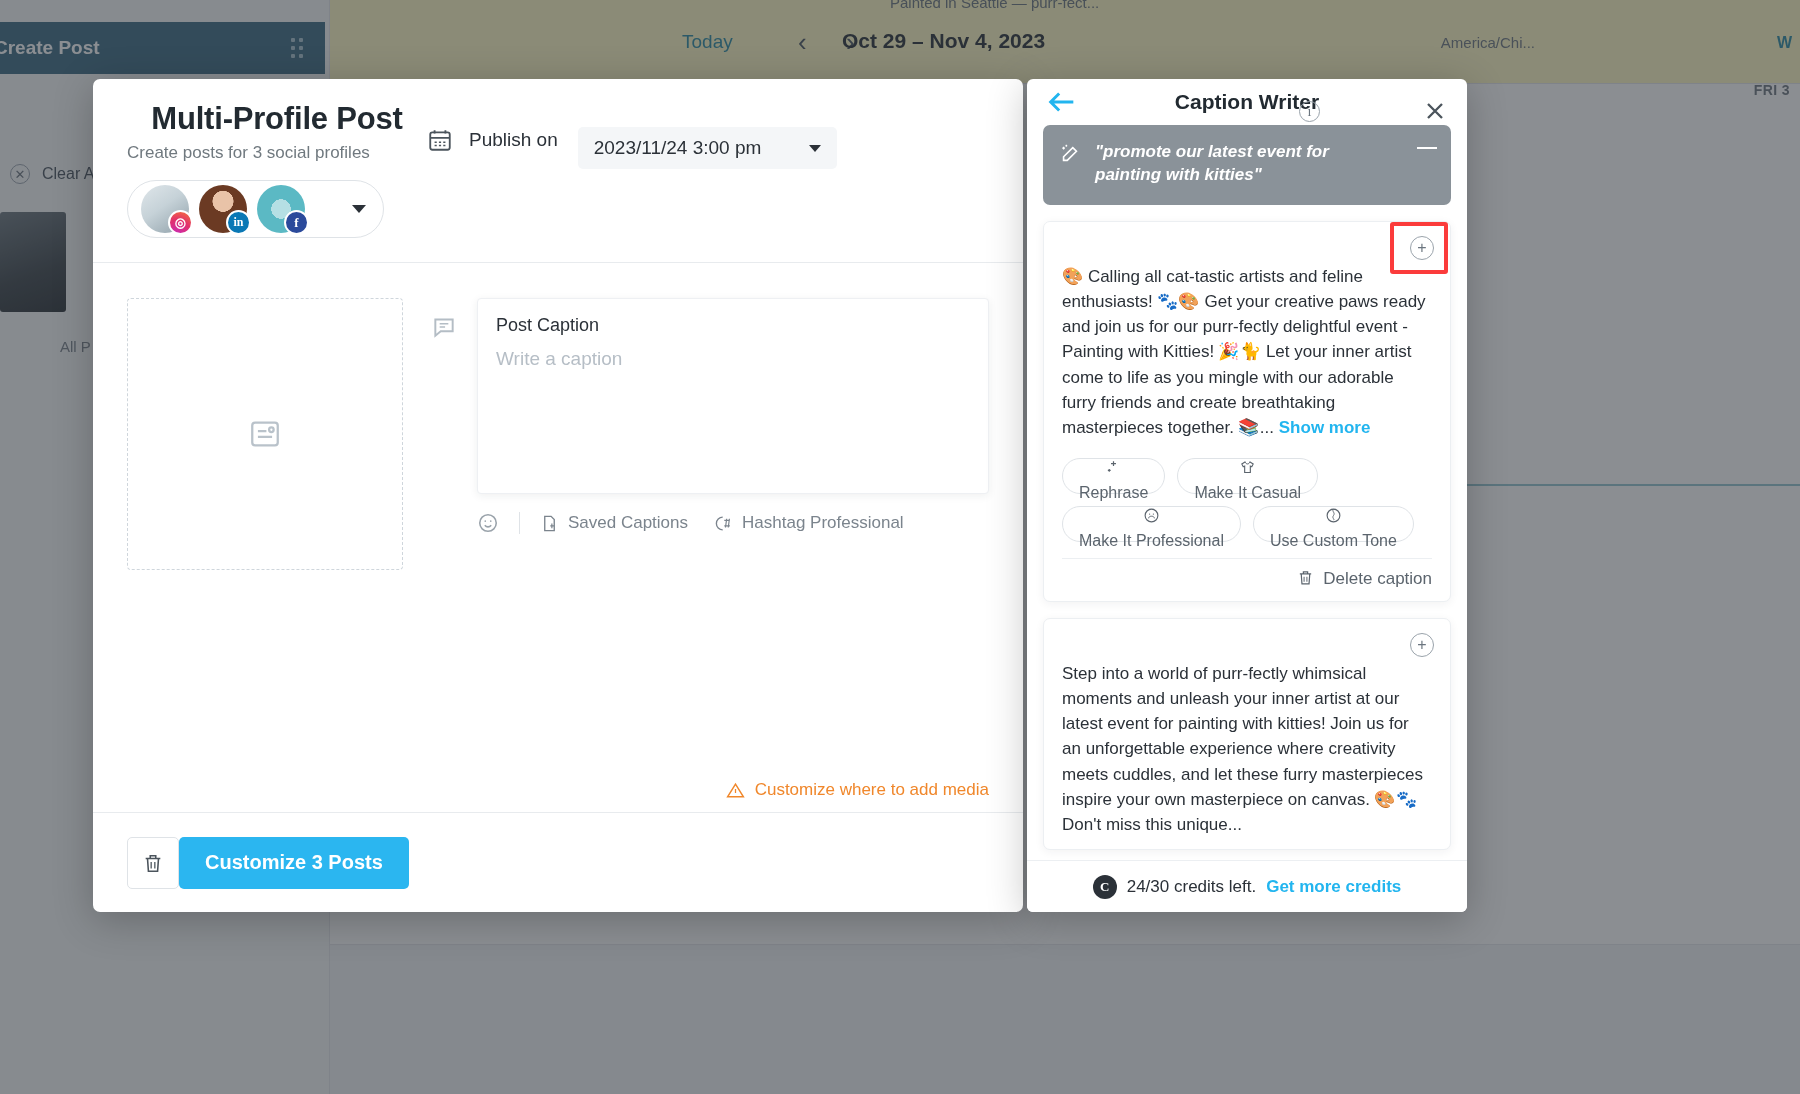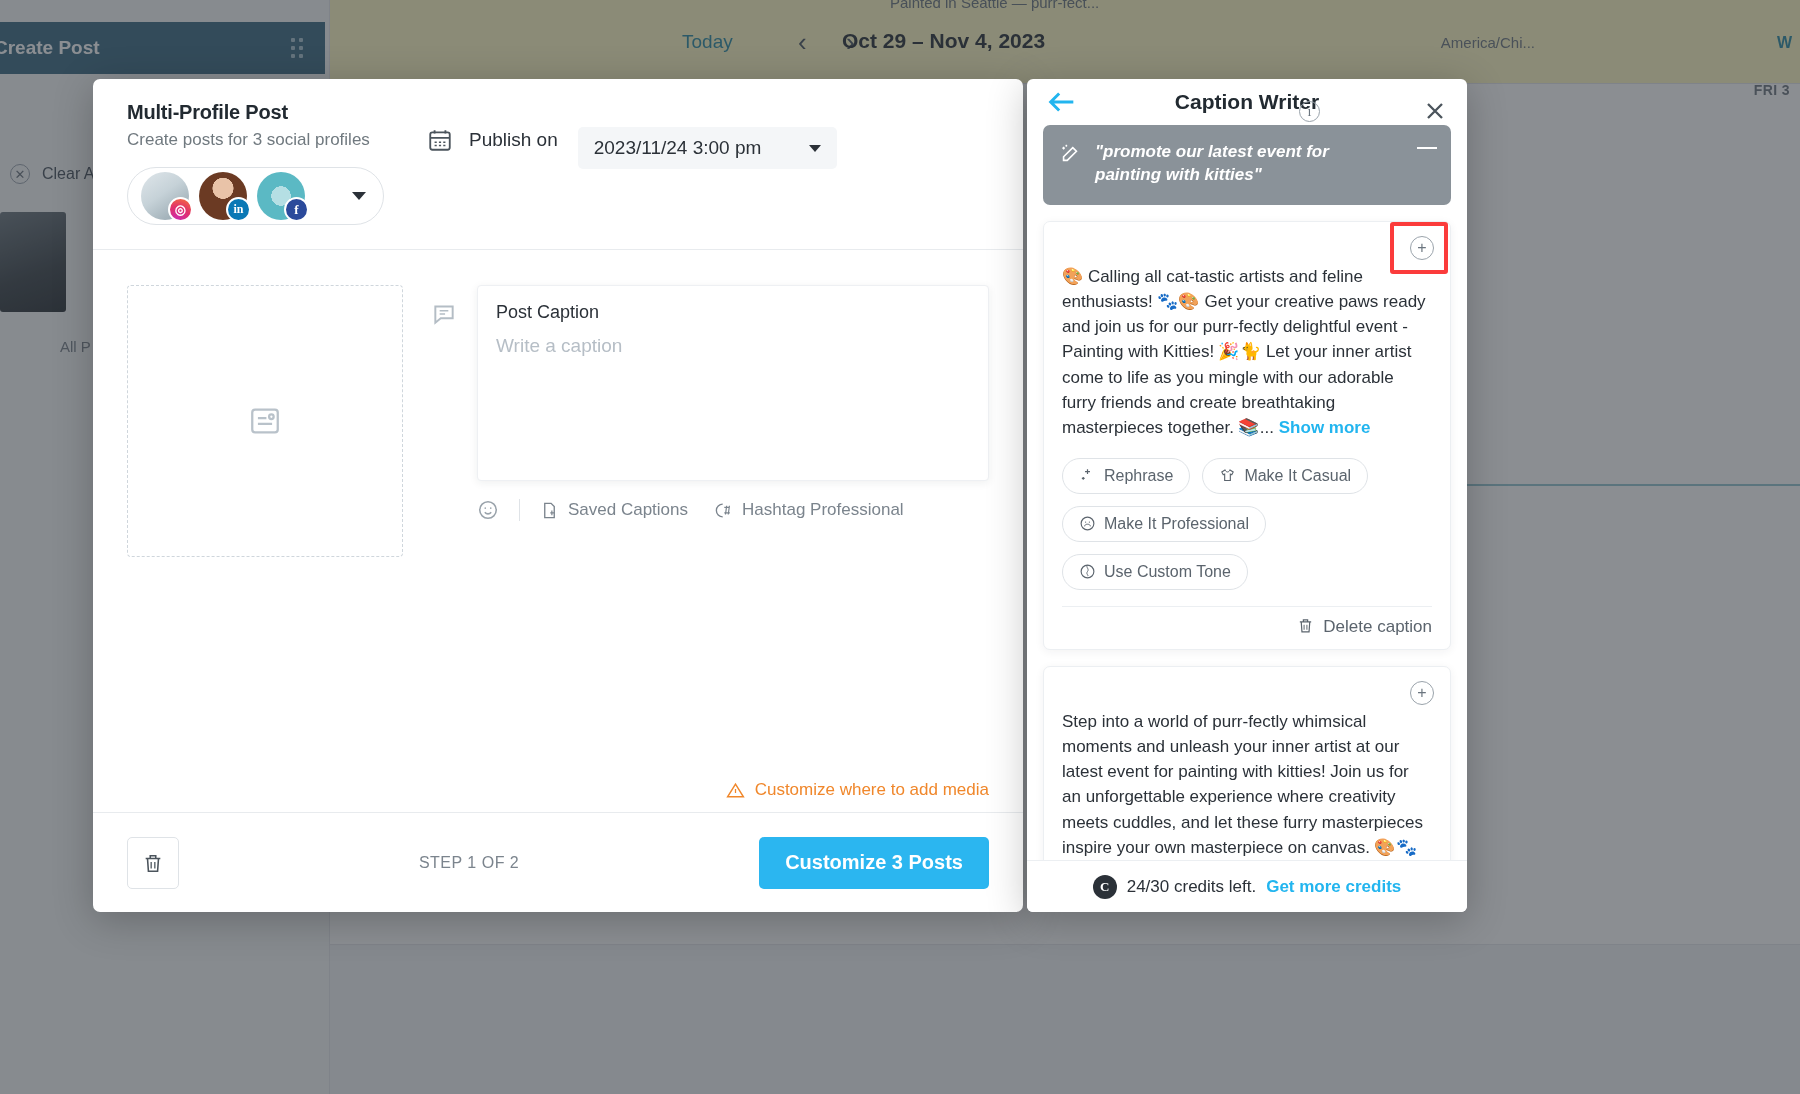--- a/index.html
+++ b/index.html
@@ -76,21 +76,21 @@
 
   
   #compose-modal {
     position: absolute; left: 93px; top: 79px; width: 930px; height: 833px;
     background: #ffffff; border-radius: 7px;
     box-shadow: 0 8px 40px rgba(0,0,0,.24);
     display: flex; flex-direction: column;
   }
   .modal-top { padding: 22px 34px 0 34px; display: flex; }
   .modal-top-left { width: 300px; }
-  .modal-title { font-size: 20px; font-weight: 700; color: #222a31; letter-spacing: -.2px; }
+  .modal-title { font-size: 31px; font-weight: 700; color: #222a31; letter-spacing: -.2px; text-align: center; }
   .modal-sub { font-size: 17px; color: #70797f; margin-top: 6px; }
 
   .profiles-pill {
     margin-top: 17px; width: 257px; height: 58px;
     border: 1px solid #dfe3e7; border-radius: 30px;
     display: flex; align-items: center; padding-left: 13px; gap: 10px;
     background: #fff;
   }
   .avatar-wrap { position: relative; width: 48px; height: 48px; }
   .avatar {
@@ -244,20 +244,21 @@
     margin-top: 28px; font-size: 17px; line-height: 1.48; color: #2b3138;
   }
   .show-more { color: #22b5ef; font-weight: 600; cursor: pointer; }
 
   .tone-row { display: flex; flex-wrap: wrap; gap: 12px; margin-top: 18px; }
   .tone-btn {
     height: 36px; border: 1px solid #dfe3e7; border-radius: 20px;
     background: #fff; display: flex; align-items: center; gap: 8px;
     padding: 0 16px; font-size: 16px; color: #5b646d; cursor: pointer;
     font-family: "Liberation Sans", sans-serif;
+    flex-direction: column;
   }
   .tone-btn svg { width: 17px; height: 17px; flex: 0 0 auto; }
 
   .card-sep { height: 1px; background: #eceff2; margin: 16px 0 10px 0; }
   .delete-row { display: flex; justify-content: flex-end; }
   .delete-btn {
     display:flex; align-items:flex-start; gap: 9px; font-size: 17px; color: #5b646d; cursor:pointer;
   }
   .delete-btn svg { width: 17px; height: 17px; }
 
@@ -414,23 +415,20 @@
     <span>Customize where to add media</span>
   </div>
 
   <div class="modal-footer">
     <button class="trash-btn">
       <svg viewBox="0 0 24 24" fill="none" stroke="currentColor" stroke-width="1.7">
         <path d="M4 7h16M9 7V4h6v3M6 7l1 14h10l1-14"></path>
         <path d="M10 11v7M14 11v7" stroke-width="1.4"></path>
       </svg>
     </button>
-    <div class="step-wrap">
-      <div class="step-text">STEP 1 OF 2</div>
-    </div>
     <button class="primary-btn">Customize 3 Posts</button>
   </div>
 </div>
 
 <div id="caption-writer">
 
   <div class="cw-header">
     <svg class="cw-back" viewBox="0 0 24 24" fill="none" stroke="currentColor" stroke-width="2.1">
       <path d="M20 12H4M10 6l-6 6 6 6"></path>
     </svg>

